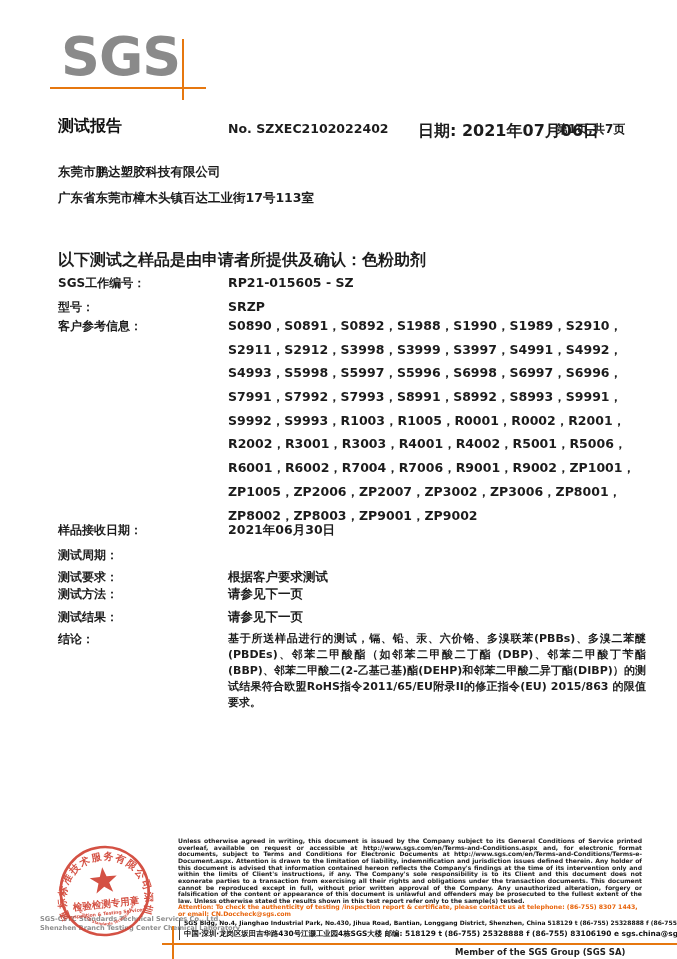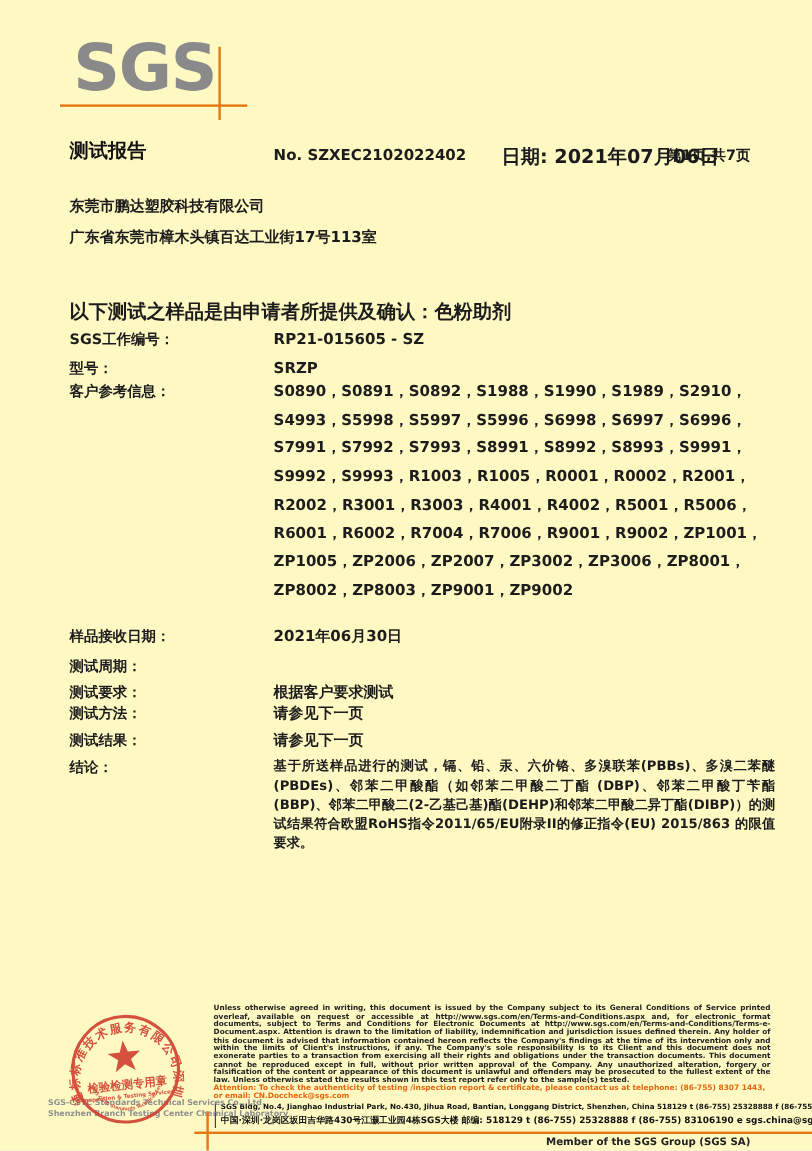--- a/index.html
+++ b/index.html
@@ -1,17 +1,17 @@
 <!DOCTYPE html>
 <html><head>
 <meta charset="utf-8">
 <style>
   * { margin:0; padding:0; box-sizing:border-box; }
   body { background:#e9e9e9; font-family:"DejaVu Sans","Liberation Sans",sans-serif; }
-  .page { position:relative; width:677px; height:959px; background:#fef9c3; overflow:hidden;
+  .page { position:relative; width:677px; height:959px; background:#ffffff; overflow:hidden;
           margin:0 auto; color:#1c1c1c; }
 
   
   .logo { position:absolute; left:61px; top:32px; font-size:54px; line-height:50px;
           font-weight:bold; color:#8a8a8a; letter-spacing:-1px; }
   .logo-hline { position:absolute; left:50px; top:87px; width:156px; height:2px; background:#e6770f; }
   .logo-vline { position:absolute; left:182px; top:39px; width:2px; height:61px; background:#e6770f; }
 
   .report-title { position:absolute; left:58px; top:116px; font-size:16px; font-weight:bold; color:#111; }
   .report-no    { position:absolute; left:228px; top:121px; font-size:12.5px; font-weight:600; }
@@ -70,20 +70,21 @@
 
   <div class="kv-label" style="top:275px">SGS工作编号：</div>
   <div class="kv-value" style="top:275px">RP21-015605 - SZ</div>
 
   <div class="kv-label" style="top:299px">型号：</div>
   <div class="kv-value" style="top:299px">SRZP</div>
 
   <div class="kv-label" style="top:318px">客户参考信息：</div>
   <div class="codes">
     <div>S0890，S0891，S0892，S1988，S1990，S1989，S2910，</div>
+    <div>S2911，S2912，S3998，S3999，S3997，S4991，S4992，</div>
     <div>S4993，S5998，S5997，S5996，S6998，S6997，S6996，</div>
     <div>S7991，S7992，S7993，S8991，S8992，S8993，S9991，</div>
     <div>S9992，S9993，R1003，R1005，R0001，R0002，R2001，</div>
     <div>R2002，R3001，R3003，R4001，R4002，R5001，R5006，</div>
     <div>R6001，R6002，R7004，R7006，R9001，R9002，ZP1001，</div>
     <div>ZP1005，ZP2006，ZP2007，ZP3002，ZP3006，ZP8001，</div>
     <div>ZP8002，ZP8003，ZP9001，ZP9002</div>
   </div>
 
   <div class="kv-label" style="top:522px">样品接收日期：</div>

